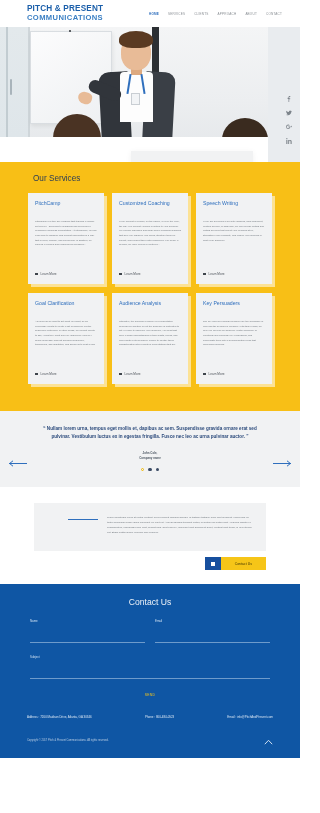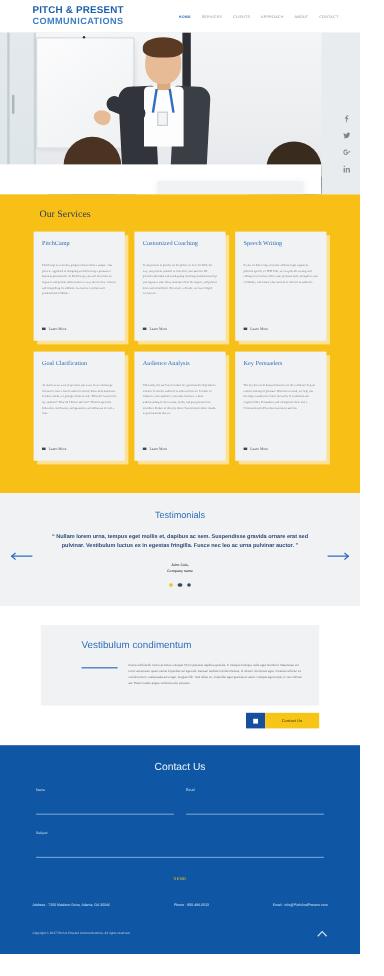--- a/index.html
+++ b/index.html
@@ -134,21 +134,21 @@
     align-items:center; justify-content:center; cursor:pointer;
   }
   .btn-sq i { width:4px; height:4px; background:#fff; display:block; }
   .btn-yellow {
     height:13px; background:#f6c518; color:#3a3000; font-size:3.3px;
     display:flex; align-items:center; justify-content:center; padding:0 14px;
     letter-spacing:.03em; cursor:pointer; white-space:nowrap;
   }
 
   
-  .services { background:#f8bf16; padding:12px 0 18px; position:relative;font-family:Liberation Serif, serif; }
+  .services { background:#f8bf16; padding:12px 0 18px; position:relative; }
   .services-title {
     font-size:8.2px; color:#2b3d56; margin-left:33px; margin-bottom:10px; font-weight:400;
   }
   .card-row { display:flex; gap:8px; justify-content:center; margin-bottom:9px; }
   .card {
     width:76px; background:#f1f2f3; padding:7px 7px 8px; position:relative;
     box-shadow: 3px 3px 0 0 rgba(255,255,255,.55);
   }
   .card-title {
     font-size:5.2px; color:#2f6fbd; line-height:1.35; margin-bottom:6px; min-height:14px;
@@ -354,21 +354,20 @@
         <div class="card-body">The key drivers of human behavior are the avoidance of pain and the seeking of pleasure. With this in mind, we help you develop an audience-centric hierarchy of emotional and empirical Key Persuaders, and incorporate them into a Communication Plan that maximizes success.</div>
         <div class="card-more">
           <i></i>
           <span>Learn More</span>
         </div>
       </div>
     </div>
   </div>
 
   <div class="testimonials">
-    <div class="t-title">Testimonials</div>
     <div class="t-quote">“ Nullam lorem urna, tempus eget mollis et, dapibus ac sem. Suspendisse gravida ornare erat sed pulvinar. Vestibulum luctus ex in egestas fringilla. Fusce nec leo ac urna pulvinar auctor. ”</div>
     <div class="t-author">
       <div>John Cole,</div>
       <div>Company name</div>
     </div>
     <div class="t-dots">
       <span class="t-dot active"></span>
       <span class="t-dot"></span>
       <span class="t-dot"></span>
     </div>
@@ -379,21 +378,20 @@
     </div>
     <div class="t-arrow right">
       <svg width="20" height="7" viewBox="0 0 20 7">
           <path d="M20 3.5H2M16 .8l3.4 2.7L16 6.2" stroke="#2f6fbd" stroke-width="1" fill="none"></path>
         </svg>
     </div>
   </div>
 
   <div class="condi-wrap">
     <div class="condi">
-      <div class="condi-title">Vestibulum condimentum</div>
       <div class="condi-row">
         <span class="condi-rule"></span>
         <div class="condi-text">Fusce sollicitudin lorem at luctus volutpat. Proin placerat dapibus gravida. In tristique tristique nulla eget hendrerit. Maecenas vel tortor accumsan quam varius imperdiet vel eget elit. Aenean facilisis tincidunt lectus, id dictum nisi luctus eget. Vivamus efficitur ex condimentum, malesuada arcu eget, feugiat nibh. Sed tellus ex, imperdiet eget gravida sit amet, volutpat eget turpis, in nec ultrices est. Etiam mattis augue vehicula odio posuere.</div>
       </div>
     </div>
     <div class="condi-btns">
       <div class="btn-sq">
           <i></i>
         </div>
       <div class="btn-yellow">Contact Us</div>

